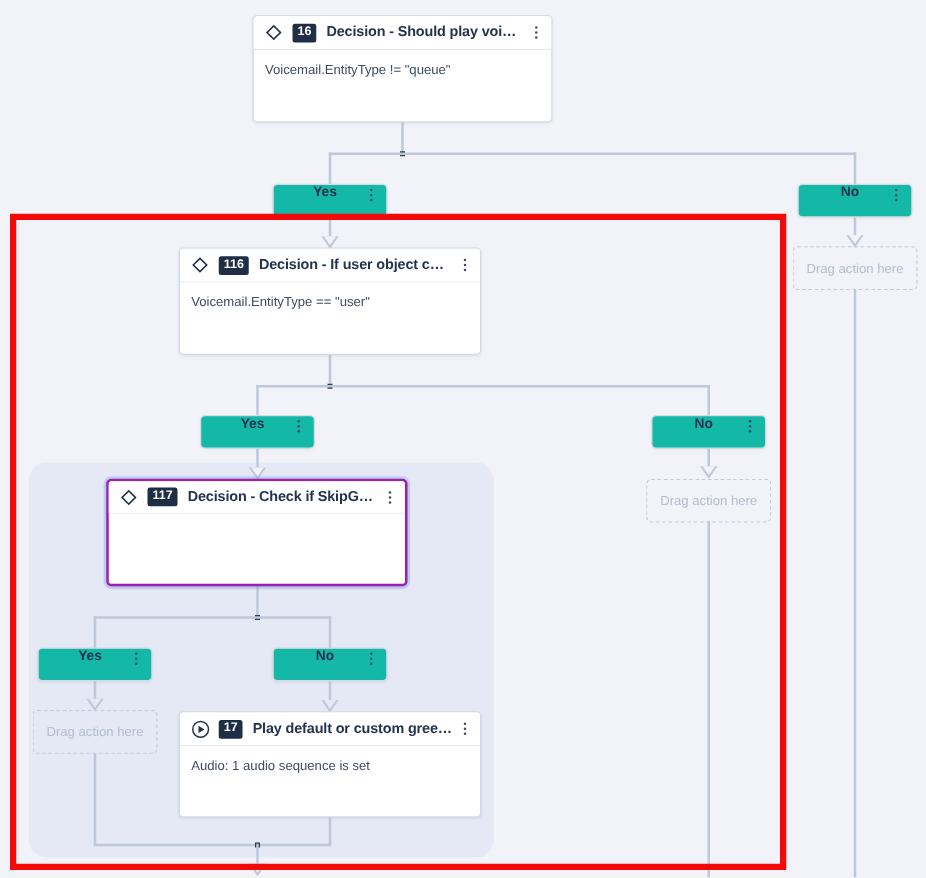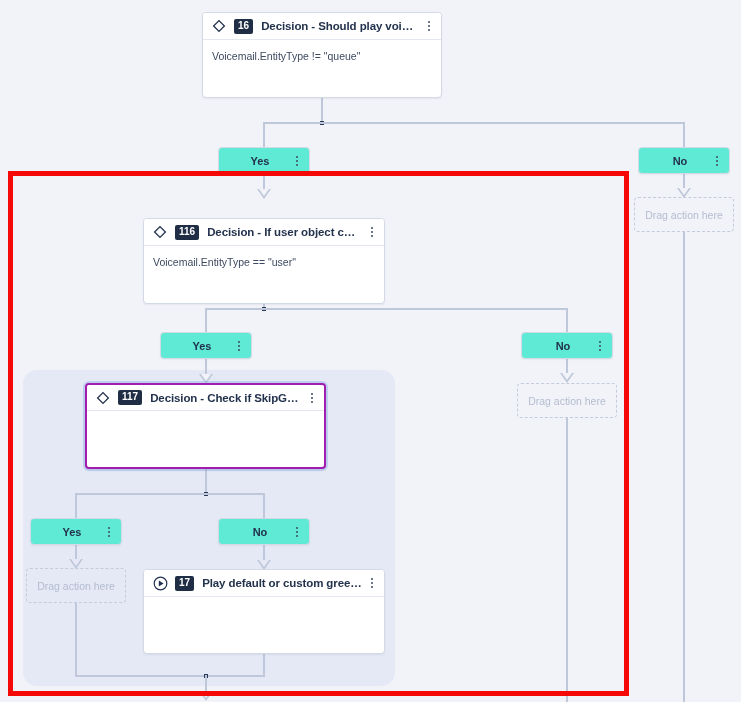--- a/index.html
+++ b/index.html
@@ -145,26 +145,26 @@
     font-size: 10.5px;
     color: #3e4a60;
     line-height: 14px;
     word-break: break-word;
   }
 
   
   .chip {
     position: absolute;
     height: 27px;
-    background: #5eead4;
+    background: #14b8a6;
     border: 1px solid #d4dae5;
     border-radius: 4px;
     box-sizing: border-box;
     display: flex;
-    align-items: center;
+    align-items: flex-start;
     box-shadow: 0 1px 2px rgba(40,60,100,0.06);
     z-index: 2;
   }
   .chip-label {
     flex: 1 1 auto;
     text-align: center;
     font-size: 11px;
     font-weight: bold;
     color: #23324d;
     padding-left: 14px;
@@ -300,21 +300,21 @@
     <span class="kebab">
         <i></i>
         <i></i>
         <i></i>
       </span>
   </div>
   <div class="dropzone" style="left:634px; top:197px; width:100px; height:35px;">
     <span>Drag action here</span>
   </div>
 
-  <div class="node" style="left:143px; top:198px; width:242px; height:86px;margin-top:20px;">
+  <div class="node" style="left:143px; top:198px; width:242px; height:86px;">
     <div class="node-header">
       <span class="node-icon">
         <svg width="14" height="14" viewBox="0 0 14 14">
           <rect x="3.2" y="3.2" width="7.6" height="7.6" transform="rotate(45 7 7)" fill="none" stroke="#23324d" stroke-width="1.3"></rect>
         </svg>
       </span>
       <span class="badge">116</span>
       <span class="node-title">Decision - If user object check …</span>
       <span class="kebab">
           <i></i>
@@ -391,17 +391,18 @@
         </svg>
       </span>
       <span class="badge">17</span>
       <span class="node-title">Play default or custom greeting</span>
       <span class="kebab">
           <i></i>
           <i></i>
           <i></i>
         </span>
     </div>
+    <div class="node-body">Audio: 1 audio sequence is set</div>
   </div>
 
   <div class="red-rect" style="left:8px; top:171px; width:621px; height:525px;"></div>
 
 </div>
 
 </body></html>

